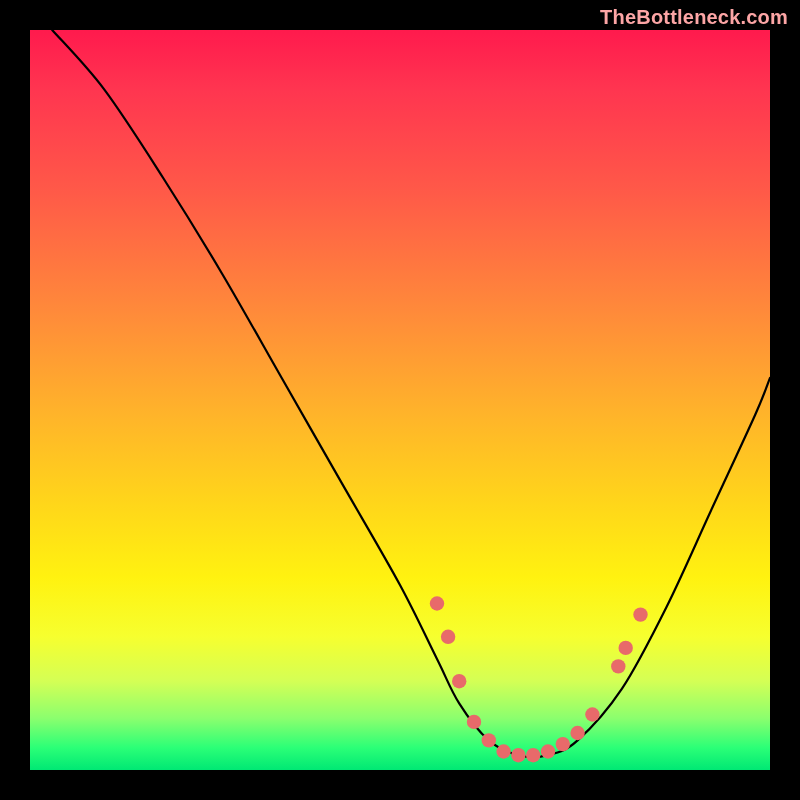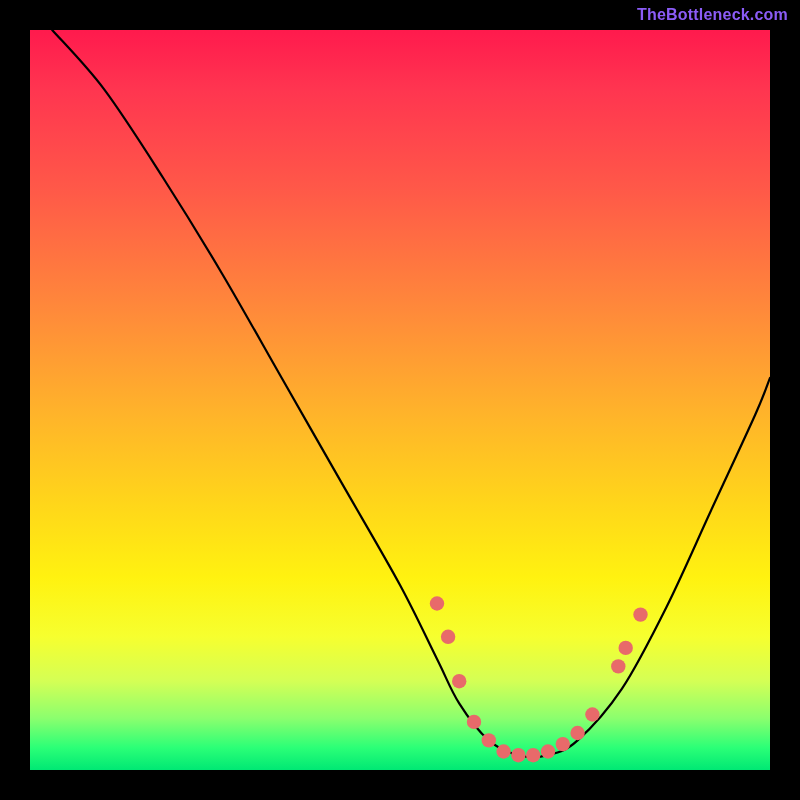--- a/index.html
+++ b/index.html
@@ -39,22 +39,22 @@
       #d4ff55 88%,
       #8bff6e 93%,
       #2bff77 97%,
       #00e874 100%
     );
   }
   .watermark {
     position: absolute;
     top: 6px;
     right: 12px;
-    color: #8b5cf6;
-    font-size: 16px;
+    color: #fca5a5;
+    font-size: 20px;
     font-weight: 600;
     letter-spacing: 0.2px;
     user-select: none;
   }
   svg.curve {
     position: absolute;
     left: 0; top: 0;
     width: 740px; height: 740px;
     overflow: visible;
   }

